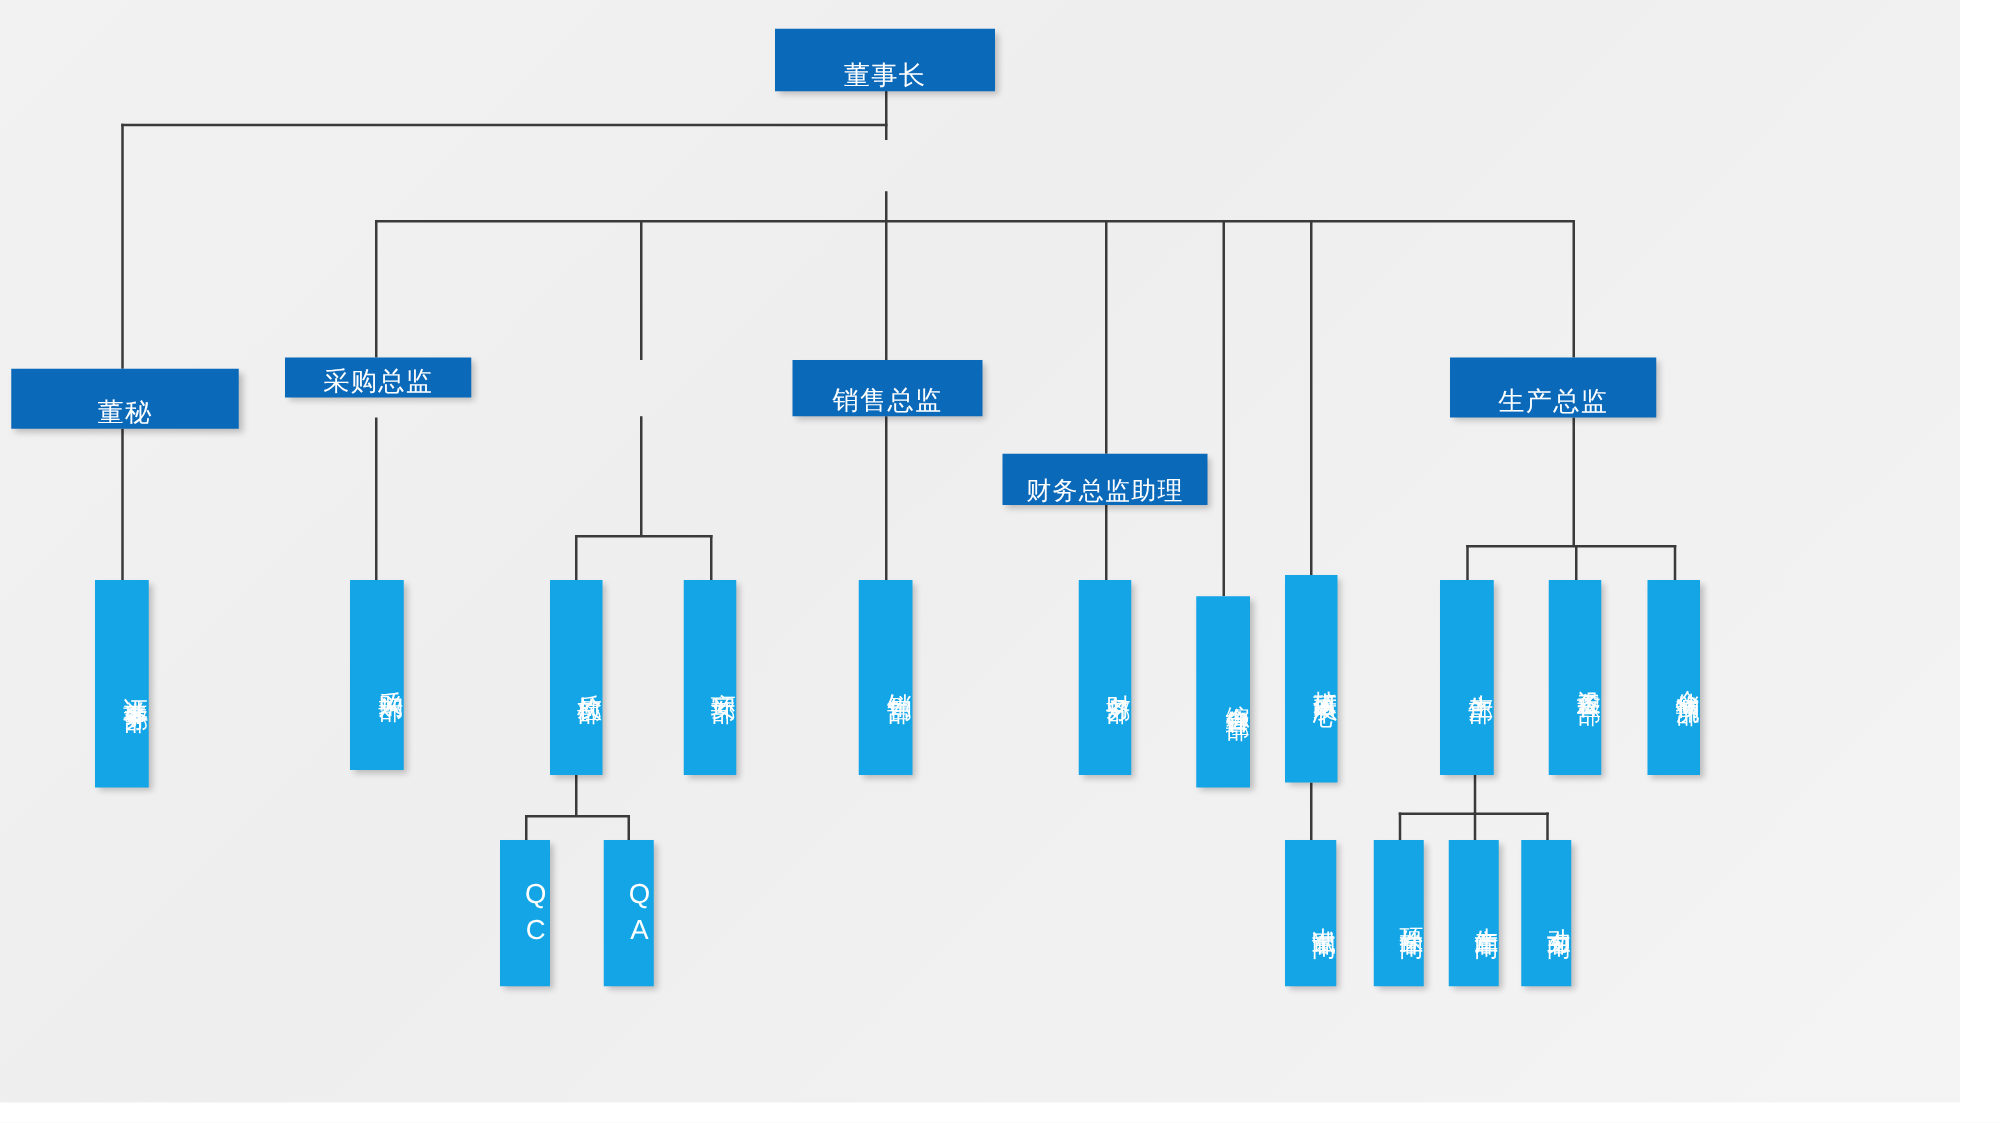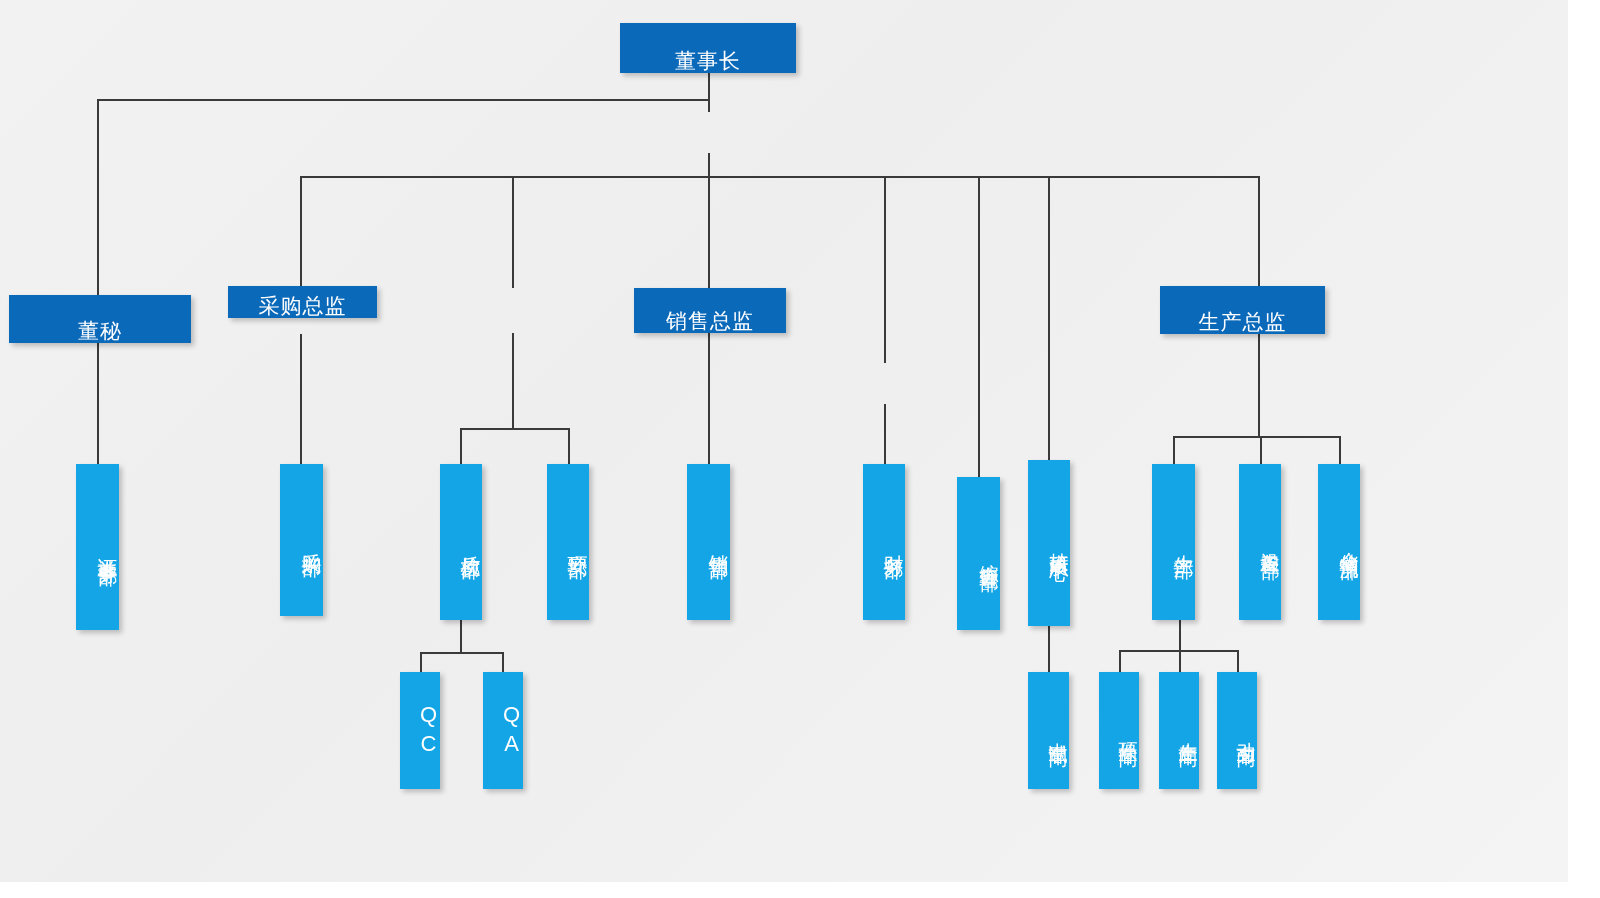--- a/index.html
+++ b/index.html
@@ -141,20 +141,23 @@
 
     <div class="node dark" style="left:228px; top:286px; width:149px; height:32px;">
       <span>采购总监</span>
     </div>
 
 
     <div class="node dark" style="left:634px; top:288px; width:152px; height:45px;">
       <span>销售总监</span>
     </div>
 
+    <div class="node dark" style="left:802px; top:363px; width:164px; height:41px; font-size:20px;">
+      <span>财务总监助理</span>
+    </div>
 
     <div class="node dark" style="left:1160px; top:286px; width:165px; height:48px;">
       <span>生产总监</span>
     </div>
 
     <div class="node light" style="left:76px; top:464px; width:43px; height:166px;">
       <span>证券事务部</span>
     </div>
 
     <div class="node light" style="left:280px; top:464px; width:43px; height:152px;">

